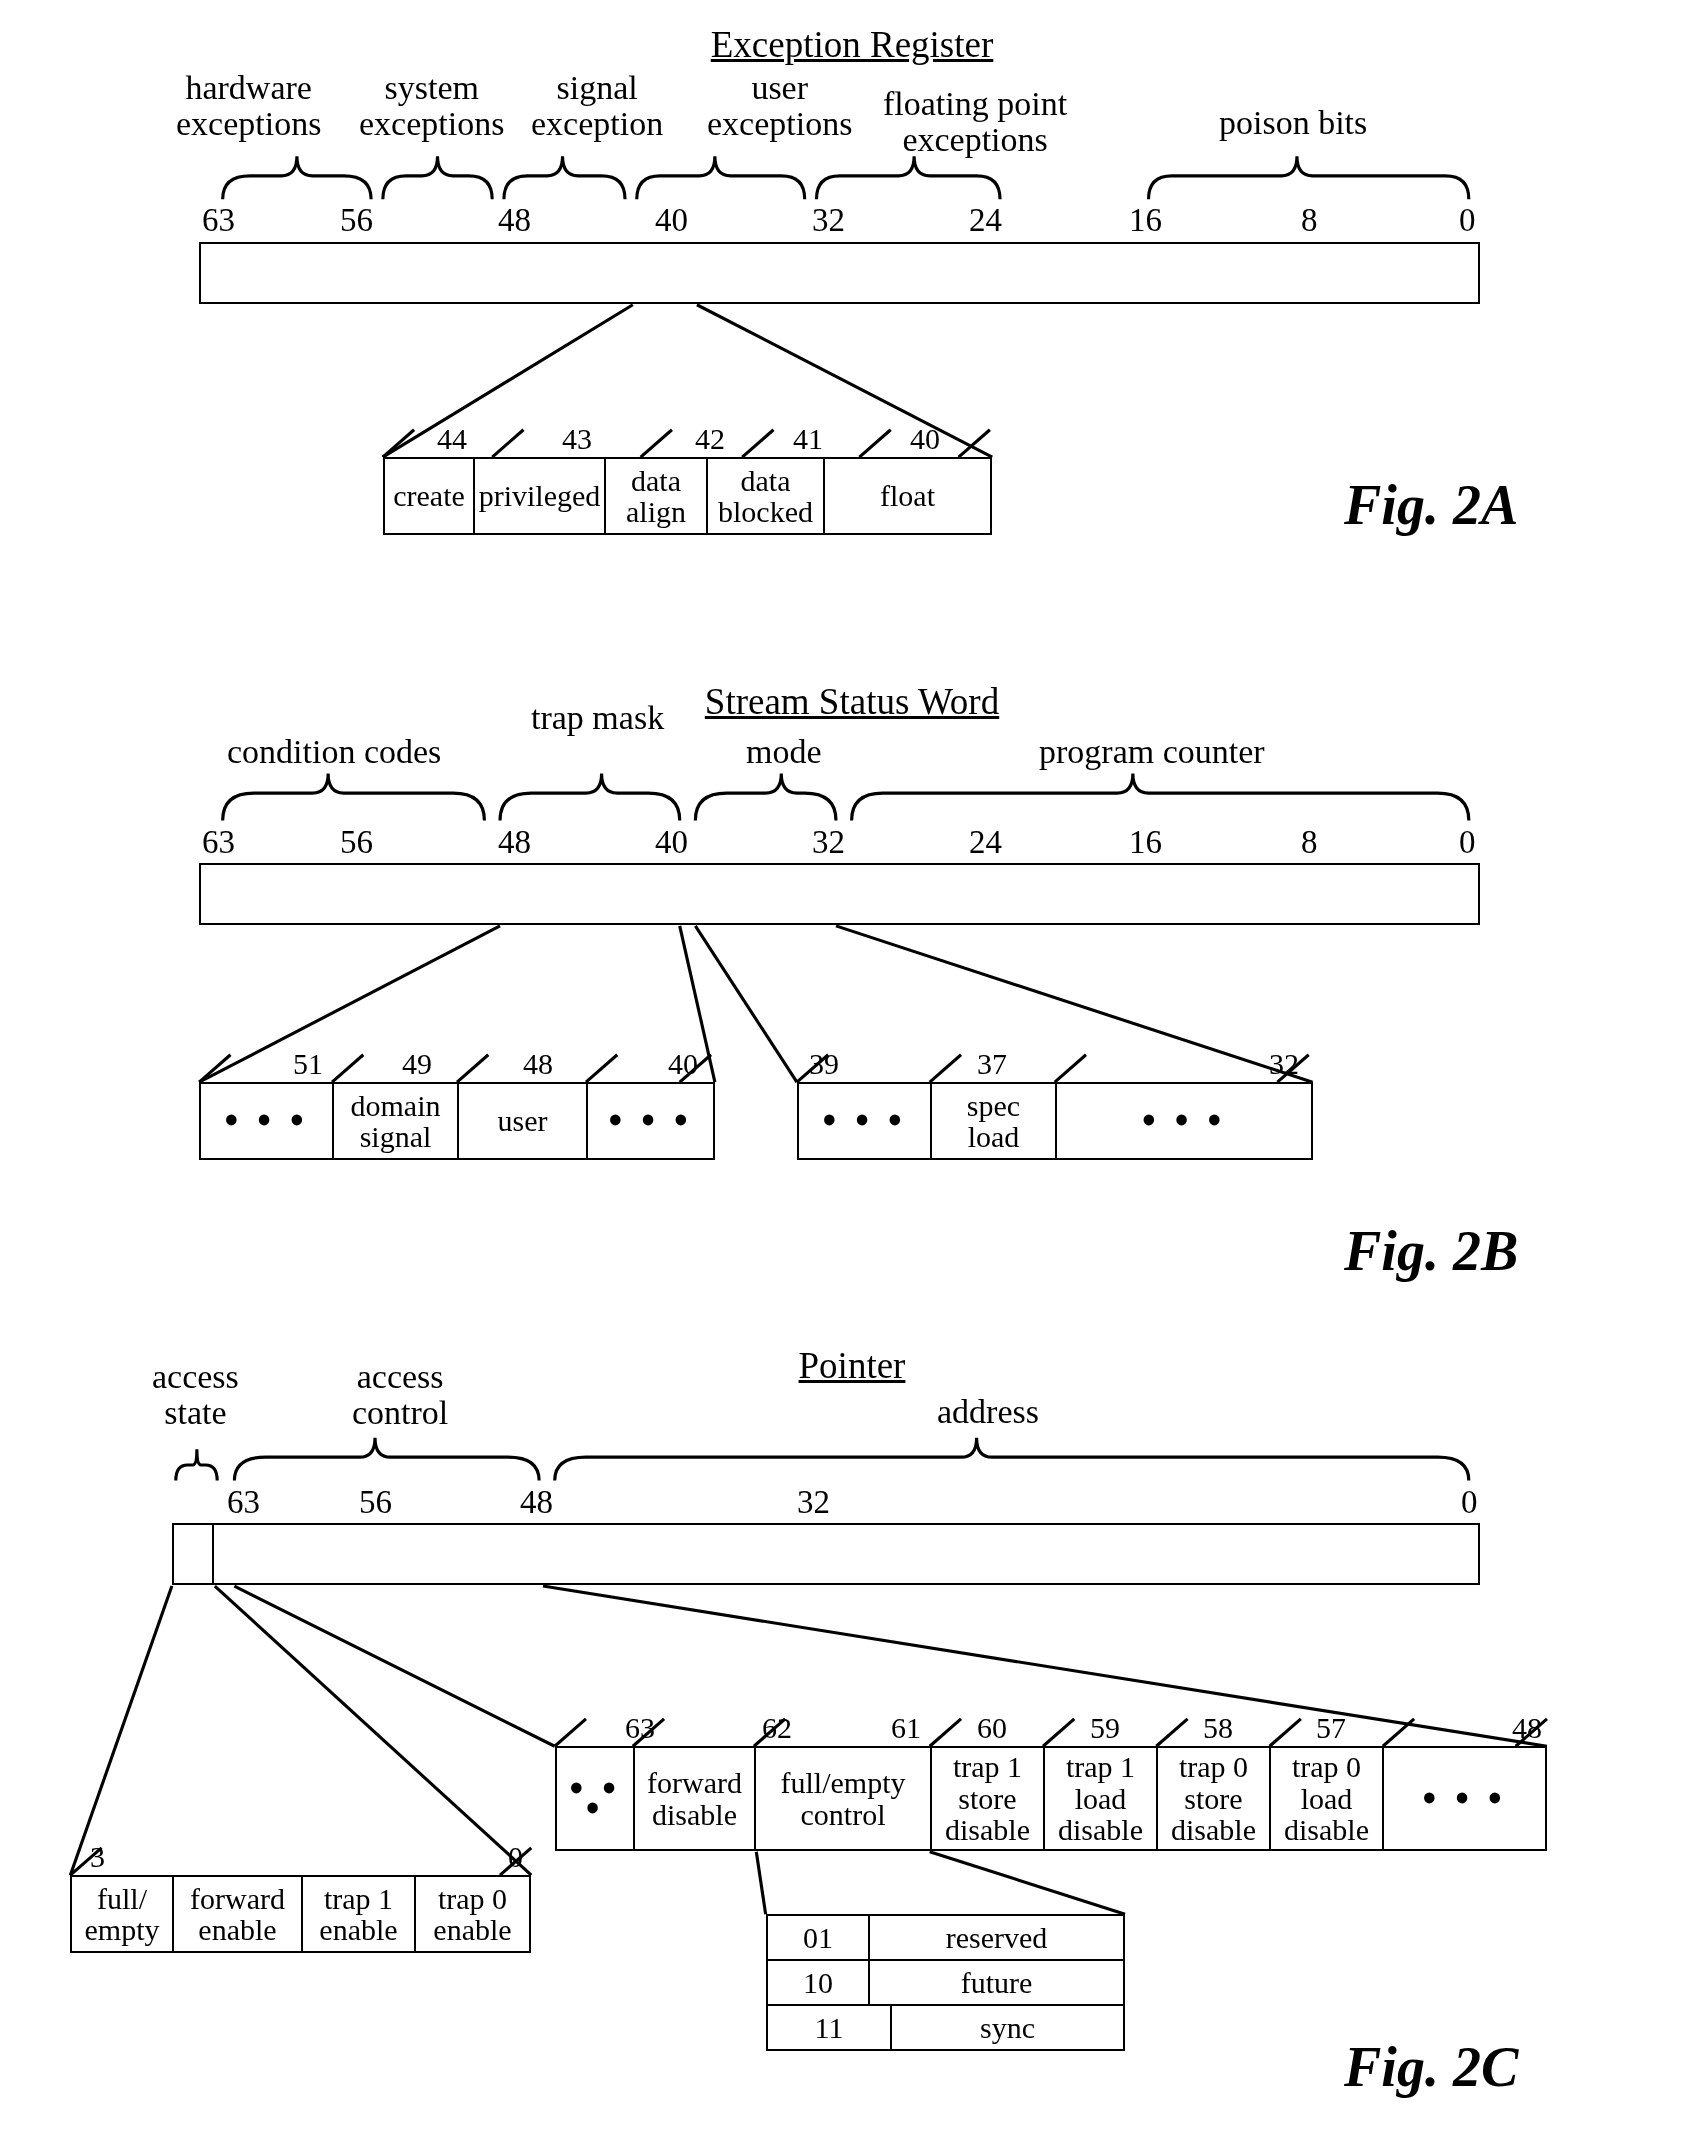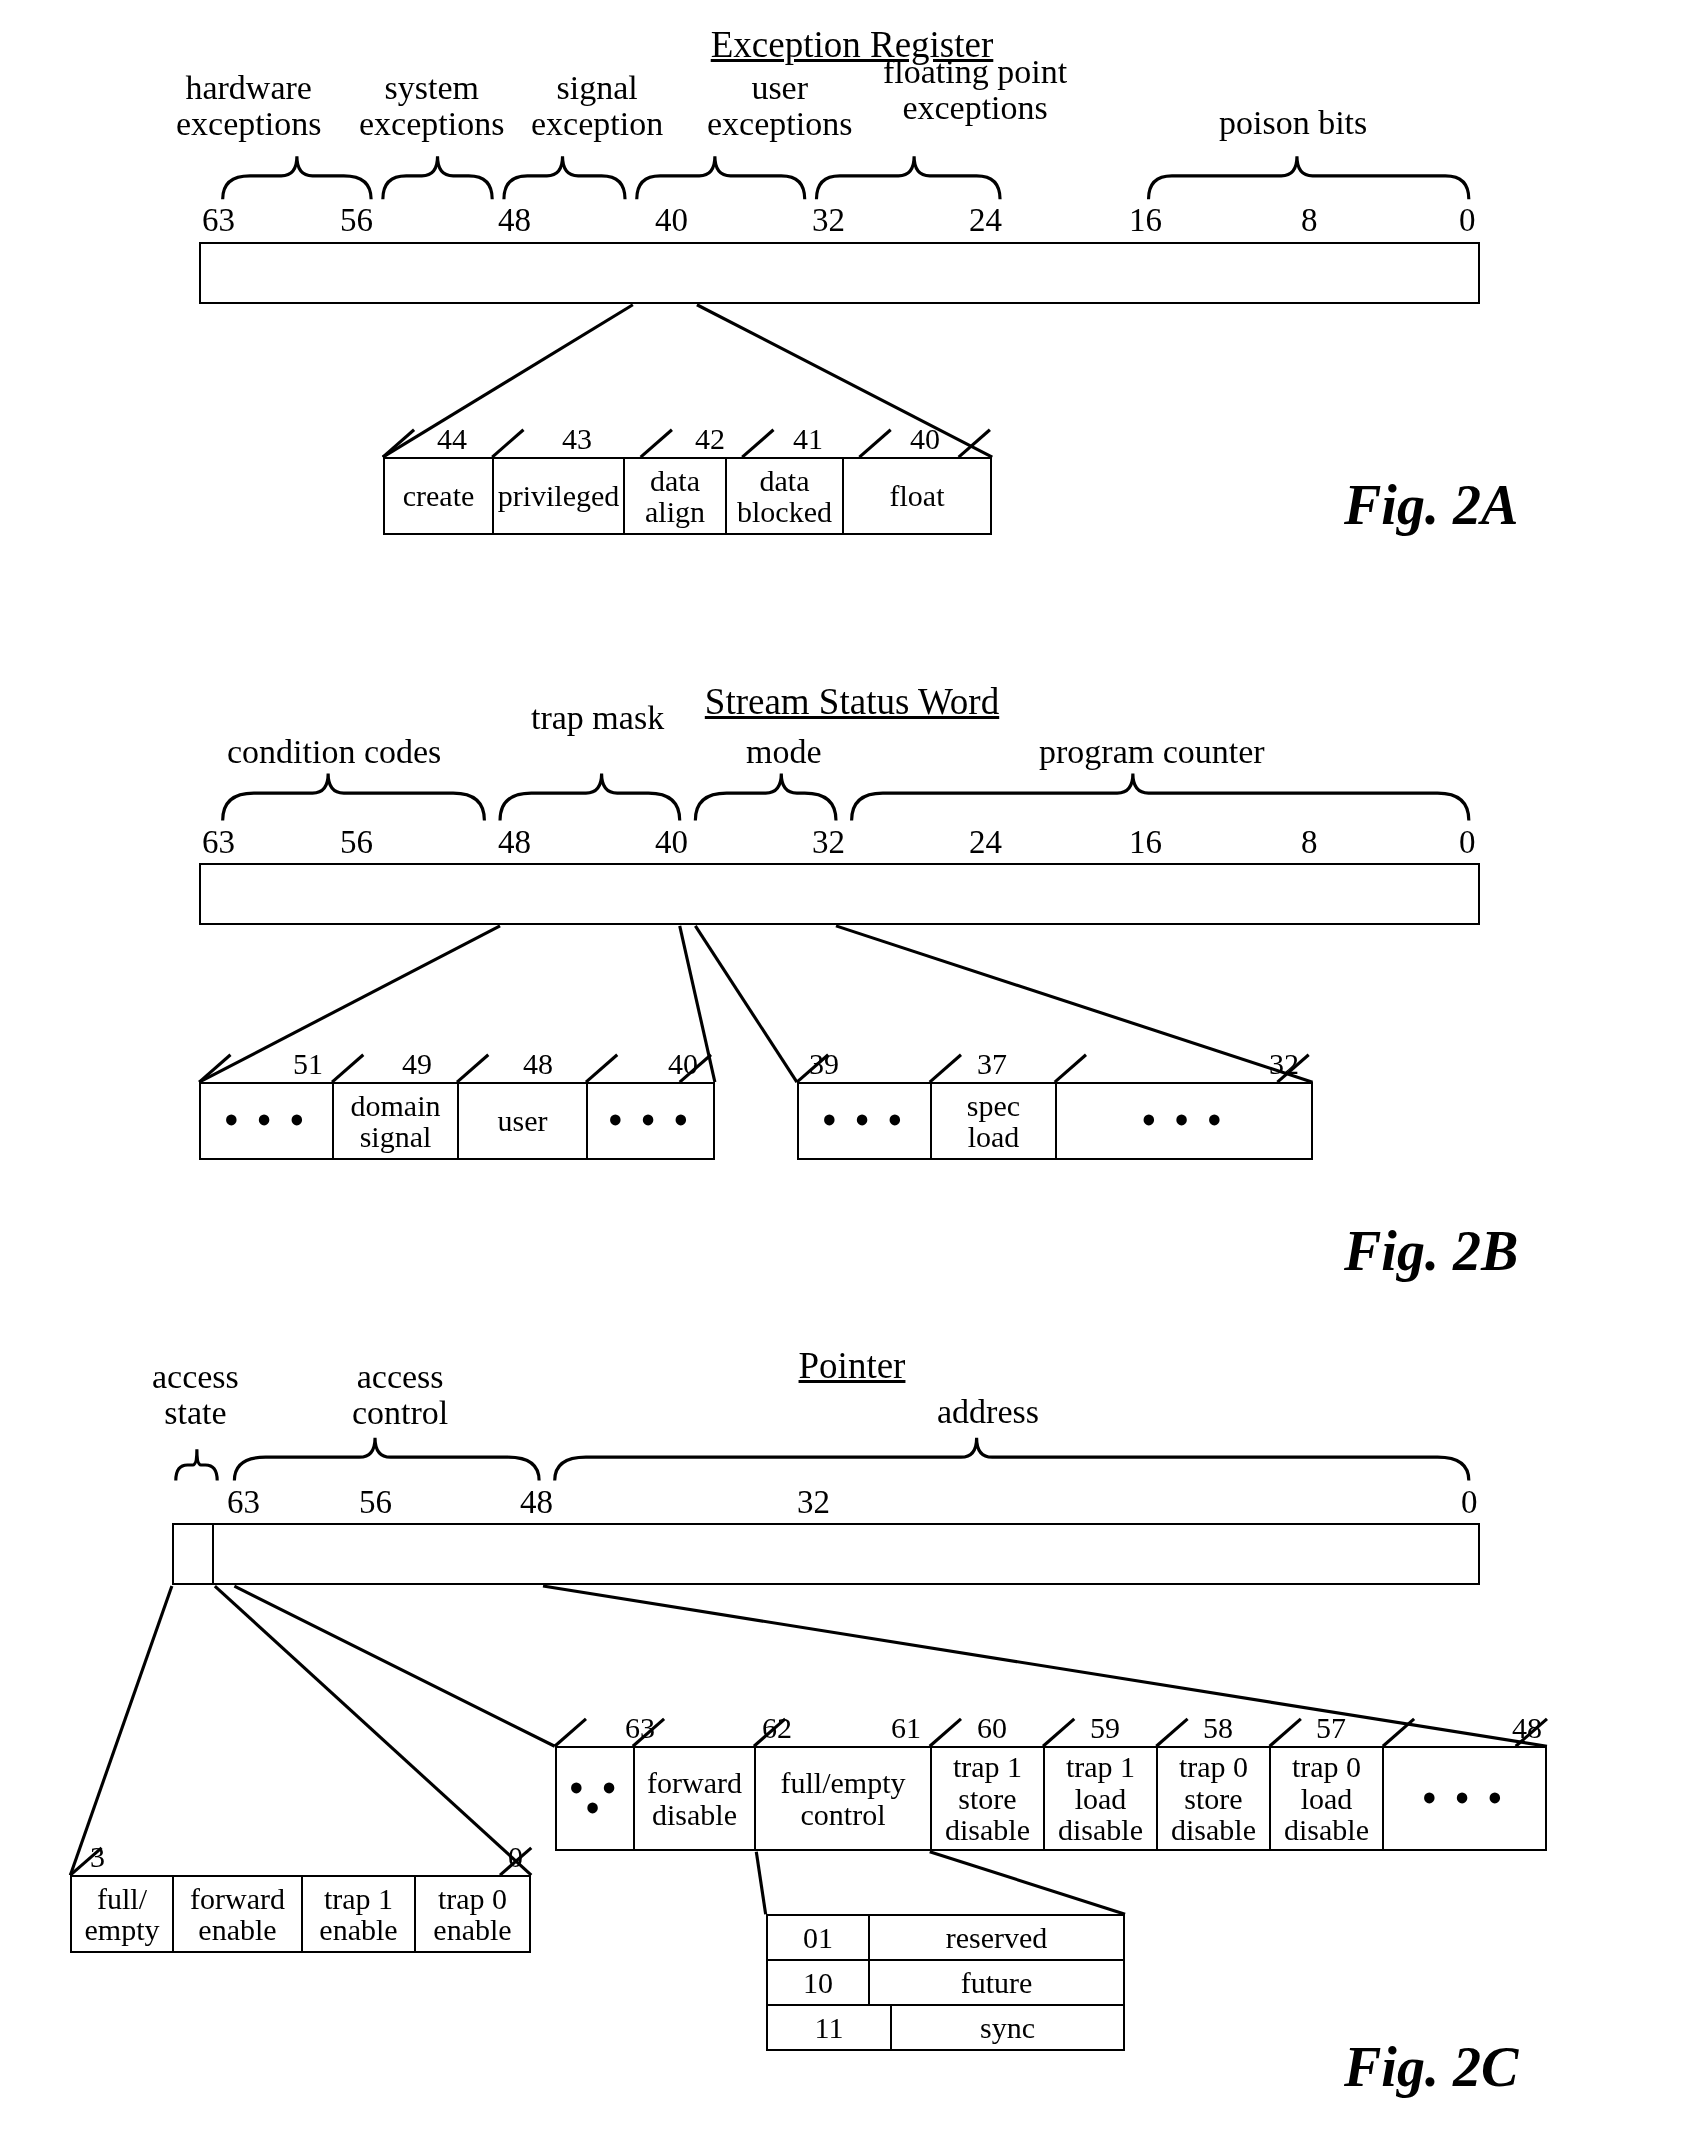--- a/index.html
+++ b/index.html
@@ -84,21 +84,21 @@
 <div class="title" style="top:23.4px;">Exception Register</div>
 
 <div class="label" style="left:176px; top:70px; white-space:pre;">hardware
 exceptions</div>
 <div class="label" style="left:359px; top:70px; white-space:pre;">system
 exceptions</div>
 <div class="label" style="left:531px; top:70px; white-space:pre;">signal
 exception</div>
 <div class="label" style="left:707px; top:70px; white-space:pre;">user
 exceptions</div>
-<div class="label" style="left:883px; top:54px; white-space:pre;">floating point
+<div class="label" style="left:883px; top:86px; white-space:pre;">floating point
 exceptions</div>
 <div class="label" style="left:1219px; top:105px;">poison bits</div>
 
 <div class="tick" style="left:202px; top:202px;">63</div>
 <div class="tick" style="left:340px; top:202px;">56</div>
 <div class="tick" style="left:498px; top:202px;">48</div>
 <div class="tick" style="left:655px; top:202px;">40</div>
 <div class="tick" style="left:812px; top:202px;">32</div>
 <div class="tick" style="left:969px; top:202px;">24</div>
 <div class="tick" style="left:1129px; top:202px;">16</div>
@@ -107,21 +107,21 @@
 
 <div class="bar" style="left:199px; top:242px; width:1281px; height:62px;"></div>
 
 <div class="cell-num" style="left:437px; top:422px;">44</div>
 <div class="cell-num" style="left:562px; top:422px;">43</div>
 <div class="cell-num" style="left:695px; top:422px;">42</div>
 <div class="cell-num" style="left:793px; top:422px;">41</div>
 <div class="cell-num" style="left:910px; top:422px;">40</div>
 
 <div class="small-bar" style="left:383px; top:457px; width:609px; height:78px;">
-  <div class="cell" style="width:109px;text-align:center;">create</div>
+  <div class="cell" style="width:90px;text-align:center;">create</div>
   <div class="cell" style="width:131px;">privileged</div>
   <div class="cell" style="width:102px; white-space:pre;">data
 align</div>
   <div class="cell" style="width:117px; white-space:pre;">data
 blocked</div>
   <div class="cell" style="flex:1;">float</div>
 </div>
 
 <div class="fig-label" style="left:1344px; top:473px;">Fig. 2A</div>
 

